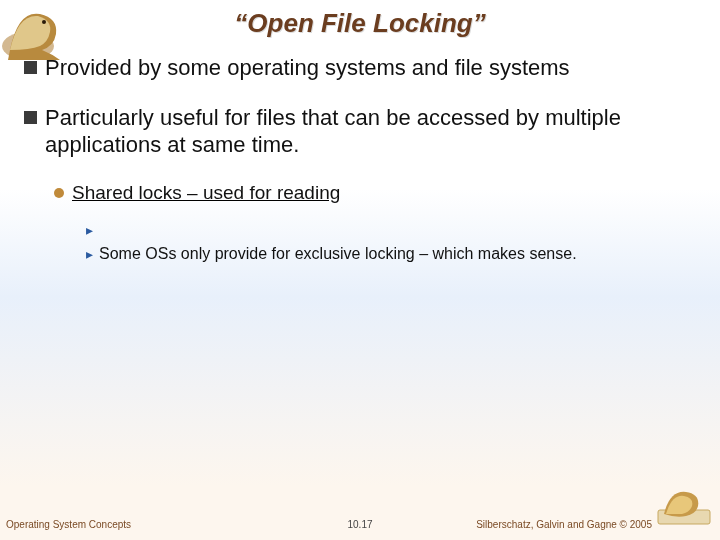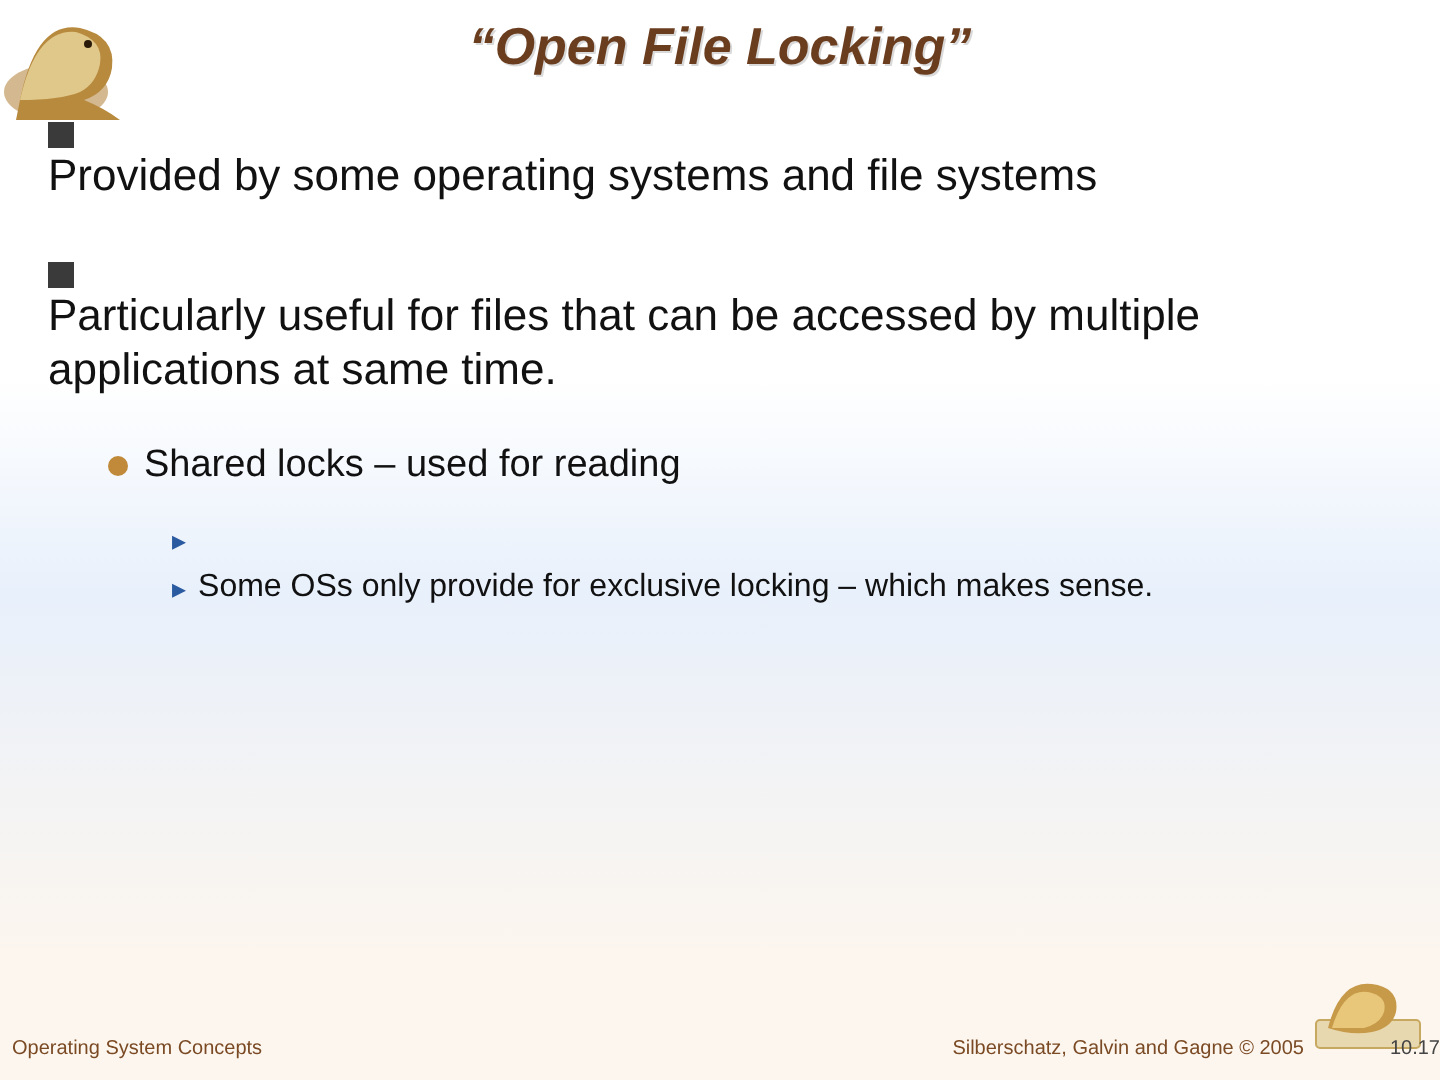--- a/index.html
+++ b/index.html
@@ -32,39 +32,39 @@
   .content {
     position: absolute;
     top: 54px;
     left: 24px;
     right: 16px;
   }
   .bullet-1 {
     display: flex;
     align-items: flex-start;
     margin-bottom: 22px;
-    flex-direction: column;
   }
   .bullet-1 .mark {
     width: 13px; height: 13px;
     background: #3a3a3a;
     margin-top: 7px;
     margin-right: 8px;
     flex: 0 0 auto;
   }
   .bullet-1 .text {
     font-size: 22px;
     color: #111;
     line-height: 1.25;
   }
   .bullet-2 {
     display: flex;
     align-items: flex-start;
     margin-left: 30px;
     margin-bottom: 16px;
+    text-decoration: underline;
   }
   .bullet-2 .mark {
     width: 10px; height: 10px;
     background: #c08a3a;
     border-radius: 50%;
     margin-top: 7px;
     margin-right: 8px;
     flex: 0 0 auto;
   }
   .bullet-2 .text {
@@ -98,21 +98,21 @@
   }
   .footer-left {
     position: absolute;
     left: 6px; bottom: 0;
     font-size: 10px;
     color: #7a4a24;
   }
   .footer-center {
     position: absolute;
     left: 0; right: 0; bottom: 0;
-    text-align: right;
+    text-align: center;
     font-size: 10px;
     color: #444;
   }
   .footer-right {
     position: absolute;
     right: 68px; bottom: 0;
     font-size: 10px;
     color: #7a4a24;
   }
 </style>

